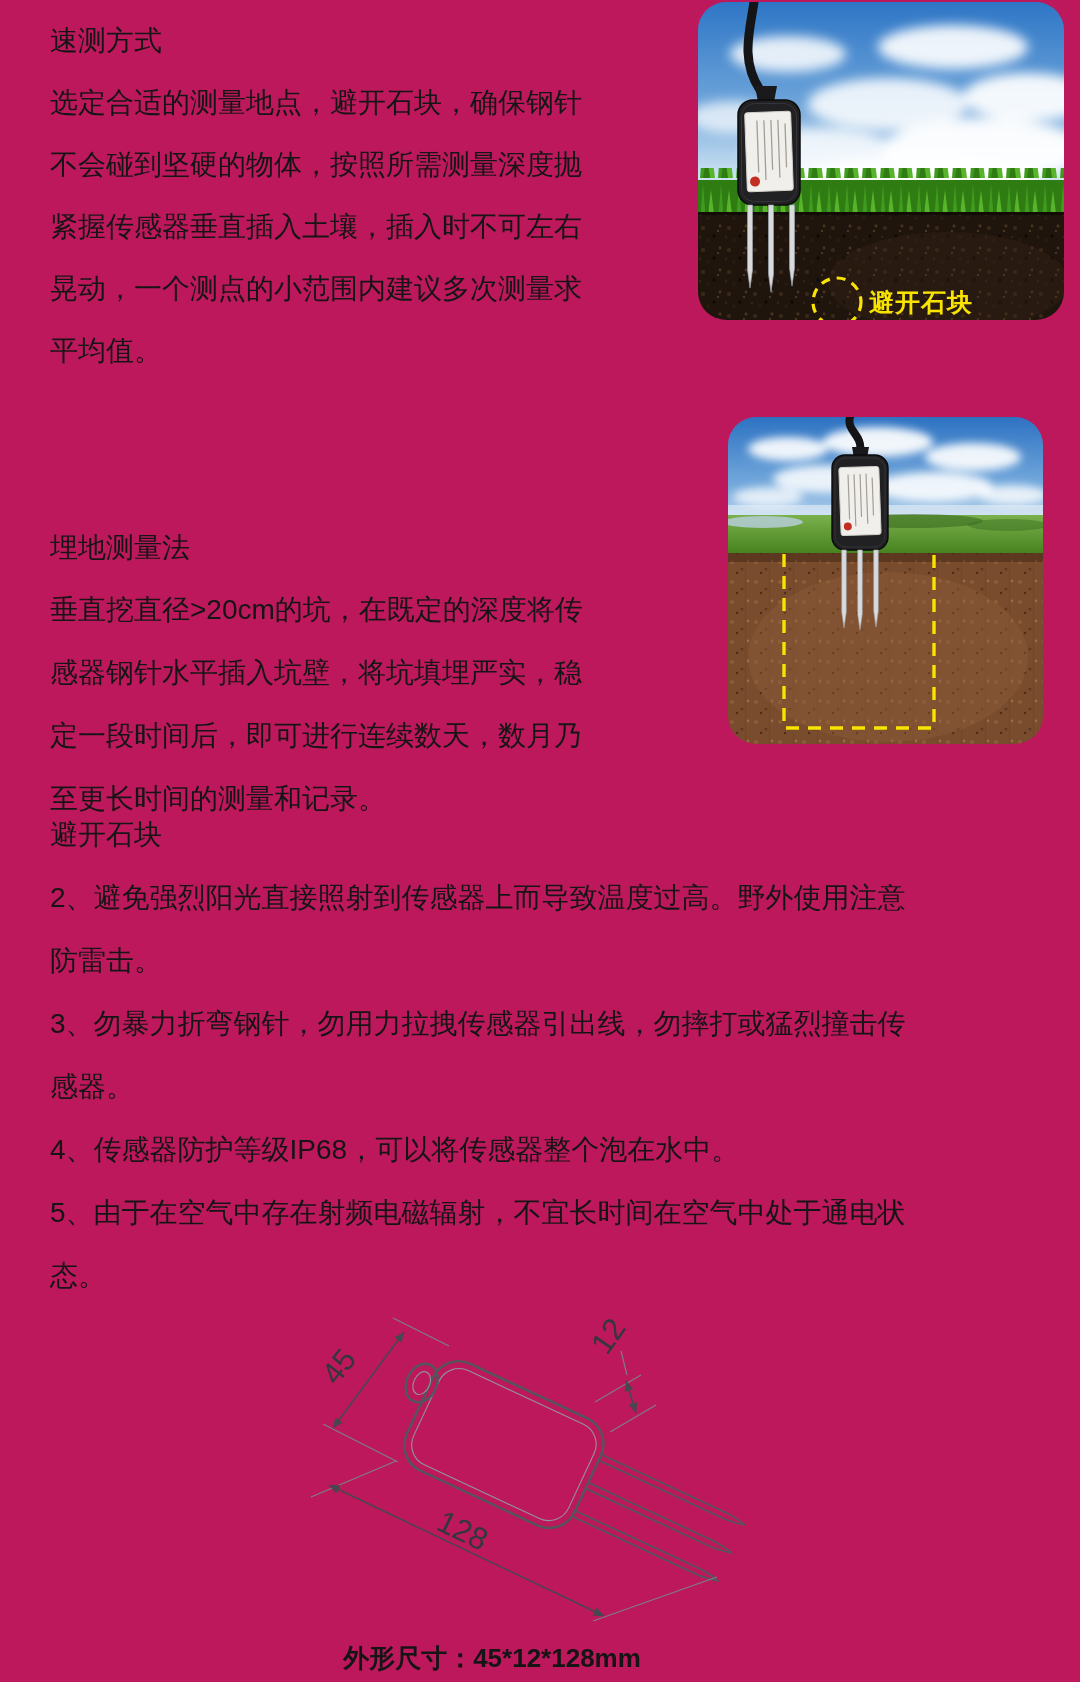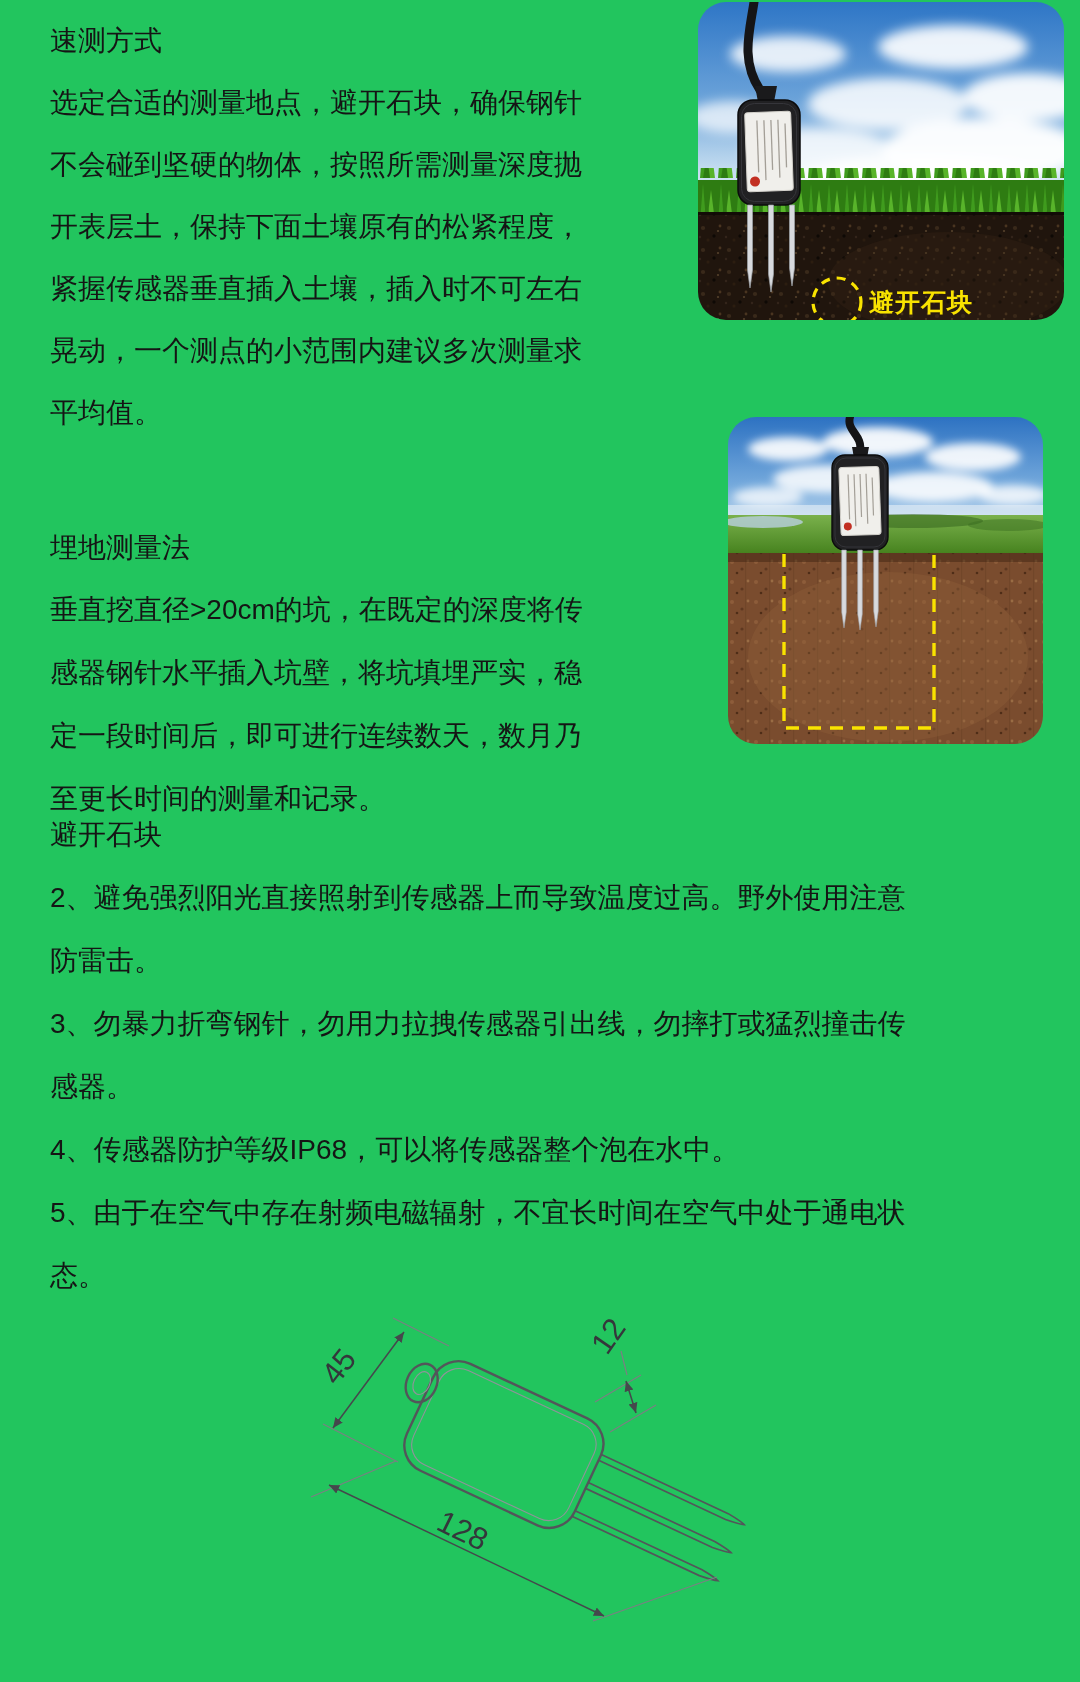--- a/index.html
+++ b/index.html
@@ -1,37 +1,36 @@
 <!DOCTYPE html>
 <html><head>
 <meta charset="utf-8">
 <style>
   html,body{margin:0;padding:0;background:#e5e4e2;}
-  #canvas{position:relative;width:1080px;height:1682px;background:#22c55e;overflow:hidden;
+  #canvas{position:relative;width:1080px;height:1682px;background:#be185d;overflow:hidden;
           font-family:"Liberation Sans","DejaVu Sans",sans-serif;color:#151515;margin:0 auto;}
   .h1{position:absolute;left:50px;font-size:28px;line-height:42px;font-weight:500;white-space:nowrap;}
   .para{position:absolute;left:50px;font-size:28px;font-weight:400;white-space:nowrap;}
   .para.lh62{line-height:62px;}
   .para.lh63{line-height:63px;}
   .photo{position:absolute;overflow:hidden;border-radius:28px;}
   .photo svg{display:block;}
   #drawing{position:absolute;left:265px;top:1247px;width:520px;height:375px;}
   #caption{position:absolute;left:292px;top:1640px;width:400px;text-align:center;
            font-size:26px;font-weight:600;line-height:36px;white-space:nowrap;}
 </style>
 </head>
 <body>
 
 <div id="canvas">
 
   <div class="h1" style="top:20px">速测方式</div>
   <div class="para lh62" style="top:72px">
       <div>选定合适的测量地点，避开石块，确保钢针</div>
       <div>不会碰到坚硬的物体，按照所需测量深度抛</div>
-      <div>开表层土，保持下面土壤原有的松紧程度，</div>
       <div>紧握传感器垂直插入土壤，插入时不可左右</div>
       <div>晃动，一个测点的小范围内建议多次测量求</div>
       <div>平均值。</div>
     </div>
 
   <div class="photo" style="left:698px;top:2px;width:366px;height:318px">
     <svg viewBox="0 0 366 318" width="366" height="318">
       <defs>
         <linearGradient id="sky1" x1="0" y1="0" x2="0" y2="1">
           <stop offset="0" stop-color="#2e76c6"></stop>
@@ -223,14 +222,15 @@
         <path d="M64,238 L339,369" marker-start="url(#arr)" marker-end="url(#arr)"></path>
       </g>
       <g fill="#34373b" font-size="31" text-anchor="middle">
         <text x="82" y="126" transform="rotate(-52 82 126)">45</text>
         <text x="352" y="95" transform="rotate(-55 352 95)">12</text>
         <text x="193" y="293" transform="rotate(26 193 293)">128</text>
       </g>
     </svg>
   </div>
 
+  <div id="caption">外形尺寸：45*12*128mm</div>
 
 </div>
 
 </body></html>

